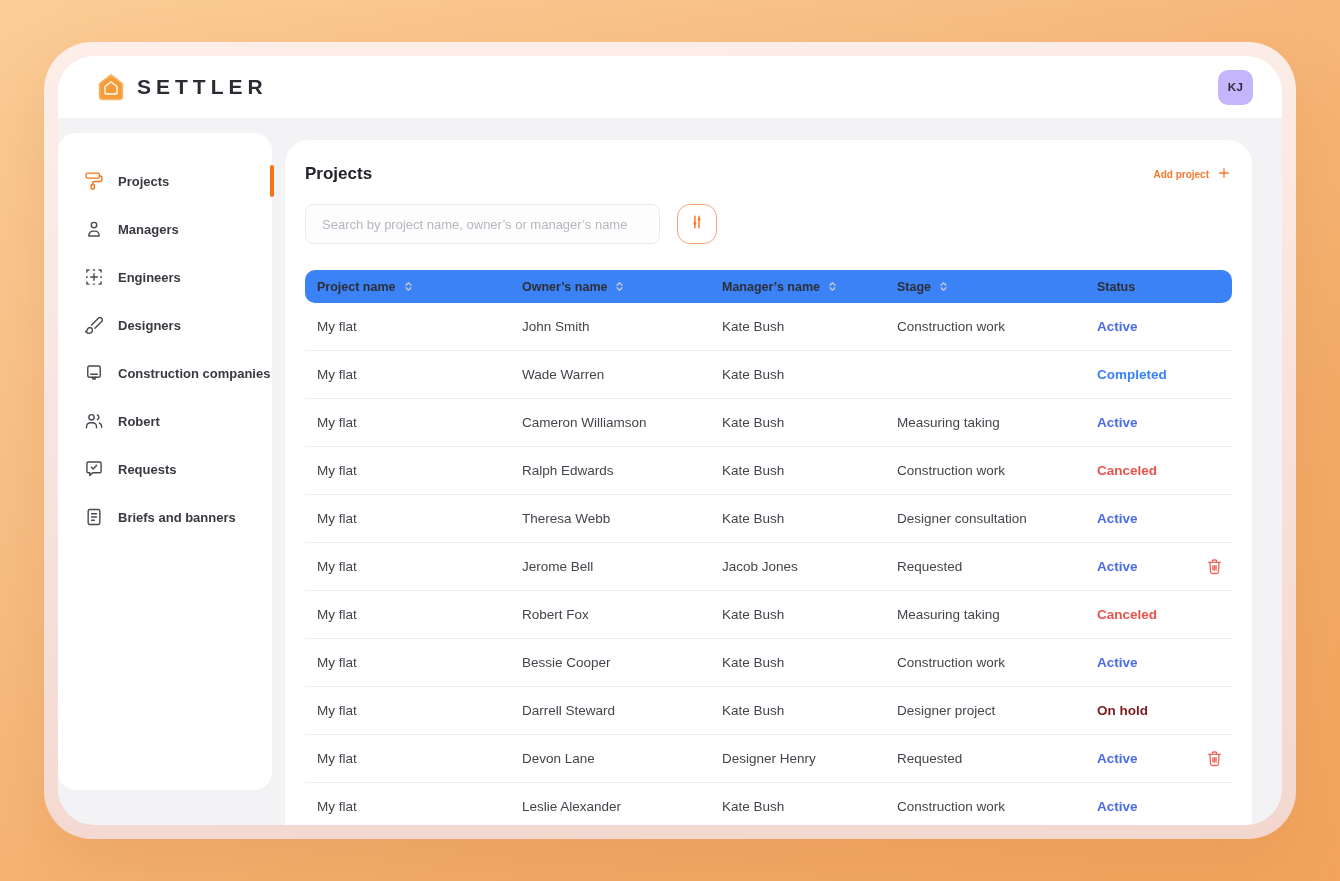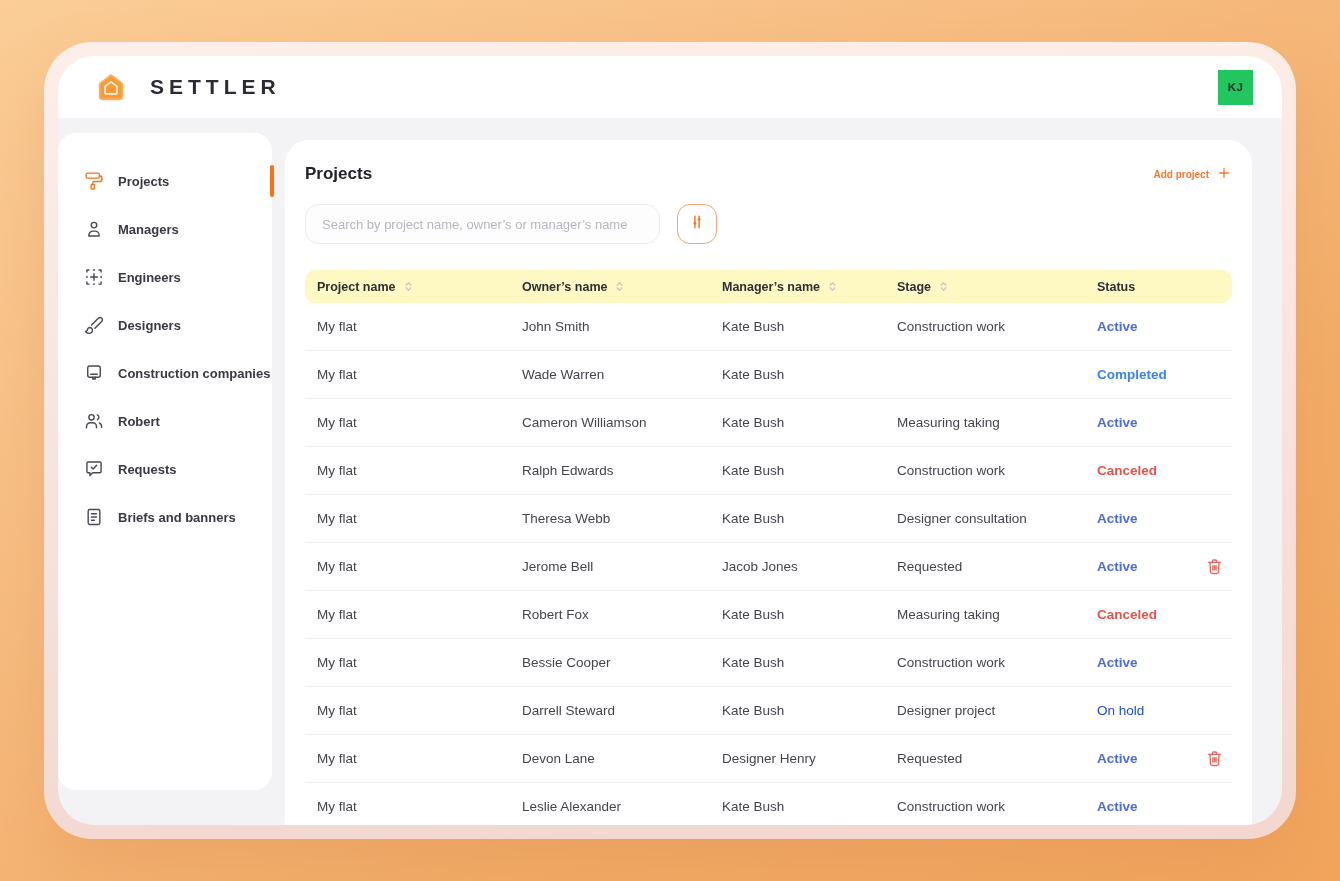--- a/index.html
+++ b/index.html
@@ -18,25 +18,25 @@
   .app {
     position:absolute; inset:14px; border-radius:36px;
     background:#f3f3f6; overflow:hidden;
   }
   
   .topbar {
     height:62px; background:#ffffff;
     display:flex; align-items:center; justify-content:space-between;
     padding:0 29px 0 38px;
   }
-  .logo { display:flex; align-items:center; gap:24px; }
+  .logo { display:flex; align-items:center; gap:11px; }
   .logo svg { width:30px; height:30px; display:block; }
   .logo-text { font-size:21px; font-weight:700; letter-spacing:5px; color:#2c2b33; }
   .avatar {
-    width:35px; height:35px; border-radius:0; background:#22c55e;
+    width:35px; height:35px; border-radius:10px; background:#c4b5fd;
     display:flex; align-items:center; justify-content:center;
     font-size:11.5px; font-weight:700; color:#2c2b33; letter-spacing:.5px; cursor:pointer;
   }
   
   .content { display:flex; align-items:flex-start; }
   .sidebar {
     width:214px; height:657px; margin-top:15px;
     background:#fff; border-radius:18px; padding-top:24px;
     position:relative; flex:none;
   }
@@ -59,36 +59,36 @@
   }
   .main-header { display:flex; align-items:center; justify-content:space-between; }
   .page-title { font-size:17px; font-weight:700; color:#232229; }
   .add-btn {
     display:flex; align-items:center; gap:7px; cursor:pointer;
     font-size:10px; font-weight:700; color:#f8772e;
   }
   .add-btn svg { width:16px; height:16px; }
   .search-row { margin-top:20px; display:flex; align-items:center; gap:17px; }
   .search-input {
-    width:355px; height:40px; border:1px solid #eaeaef; border-radius:14px;
+    width:355px; height:40px; border:1px solid #eaeaef; border-radius:8px;
     background:#fdfdfe; padding:0 16px; font-size:13px; color:#3a3942;
     outline:none; font-family:"Liberation Sans", sans-serif;
   }
   .search-input::placeholder { color:#b7b6bf; }
   .filter-btn {
     width:40px; height:40px; border:1.5px solid #f2a477; border-radius:13px;
     background:#fff; display:flex; align-items:center; justify-content:center;
     cursor:pointer; color:#f8772e;
   }
   .filter-btn svg { width:20px; height:20px; }
   
   .table { margin-top:26px; }
   .thead {
     display:flex; align-items:center; height:33px;
-    background:#fef9c3; border-radius:10px;
+    background:#3b82f6; border-radius:10px;
   }
   .th {
     display:flex; align-items:center; gap:6px;
     font-size:12.5px; font-weight:700; color:#2f2e36;
   }
   .th .sort svg { width:13px; height:13px; display:block; color:#c7c7cf; }
   .trow {
     display:flex; align-items:center; height:48px;
     border-bottom:1px solid #efeff3; cursor:pointer;
   }
@@ -343,21 +343,21 @@
                 <div class="td col-manager">Kate Bush</div>
                 <div class="td col-stage">Construction work</div>
                 <div class="td col-status" style="color:#4A6CE8;font-weight:700">Active</div>
                 <div class="td col-action"></div>
               </div>
               <div class="trow">
                 <div class="td col-project">My flat</div>
                 <div class="td col-owner">Darrell Steward</div>
                 <div class="td col-manager">Kate Bush</div>
                 <div class="td col-stage">Designer project</div>
-                <div class="td col-status" style="color:#1d4ed8;font-weight:400">On hold</div>
+                <div class="td col-status" style="color:#7f1d1d;font-weight:700">On hold</div>
                 <div class="td col-action"></div>
               </div>
               <div class="trow">
                 <div class="td col-project">My flat</div>
                 <div class="td col-owner">Devon Lane</div>
                 <div class="td col-manager">Designer Henry</div>
                 <div class="td col-stage">Requested</div>
                 <div class="td col-status" style="color:#4A6CE8;font-weight:700">Active</div>
                 <div class="td col-action">
                   <span class="trash">

